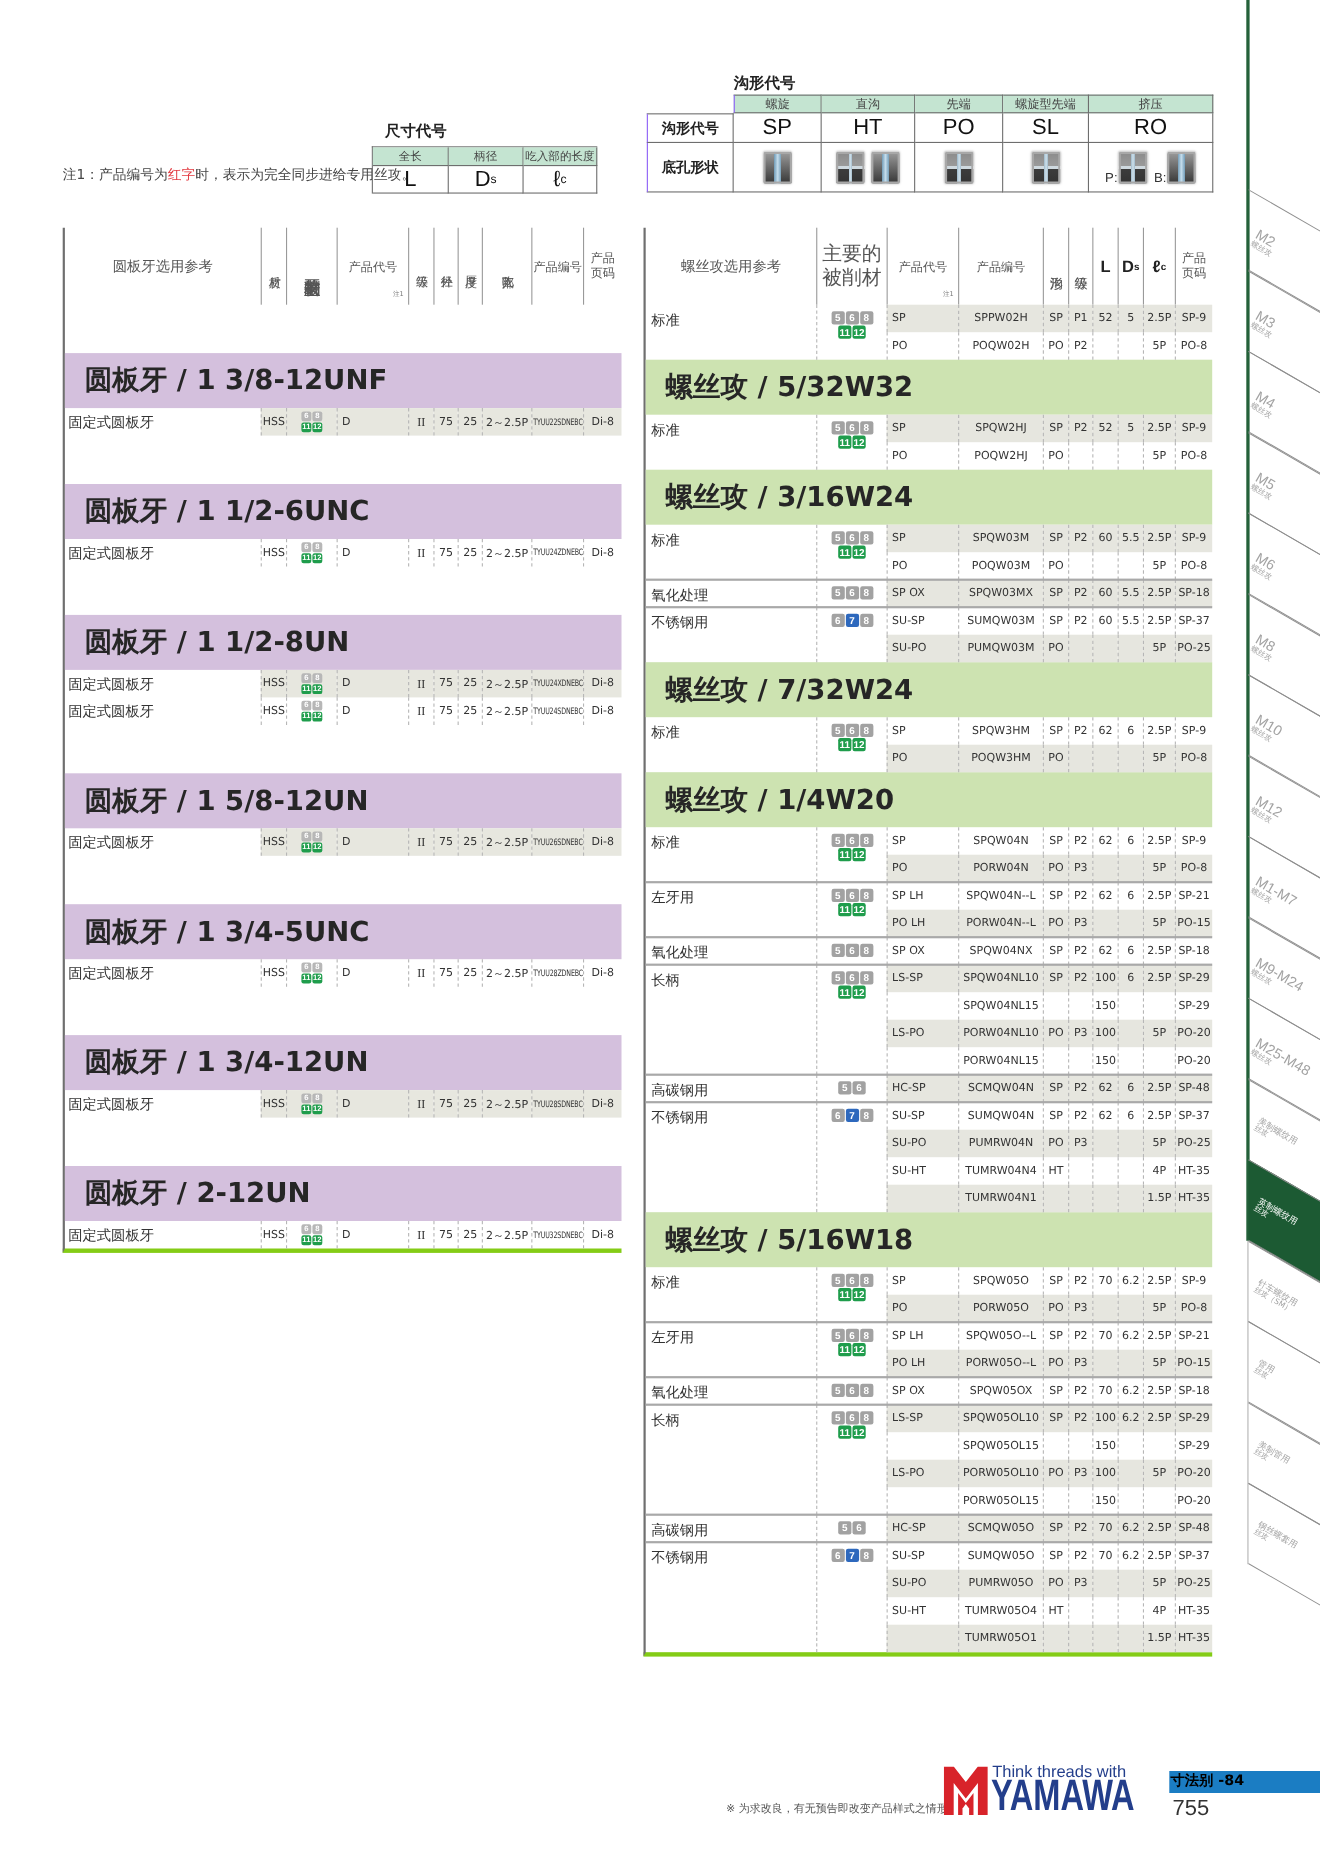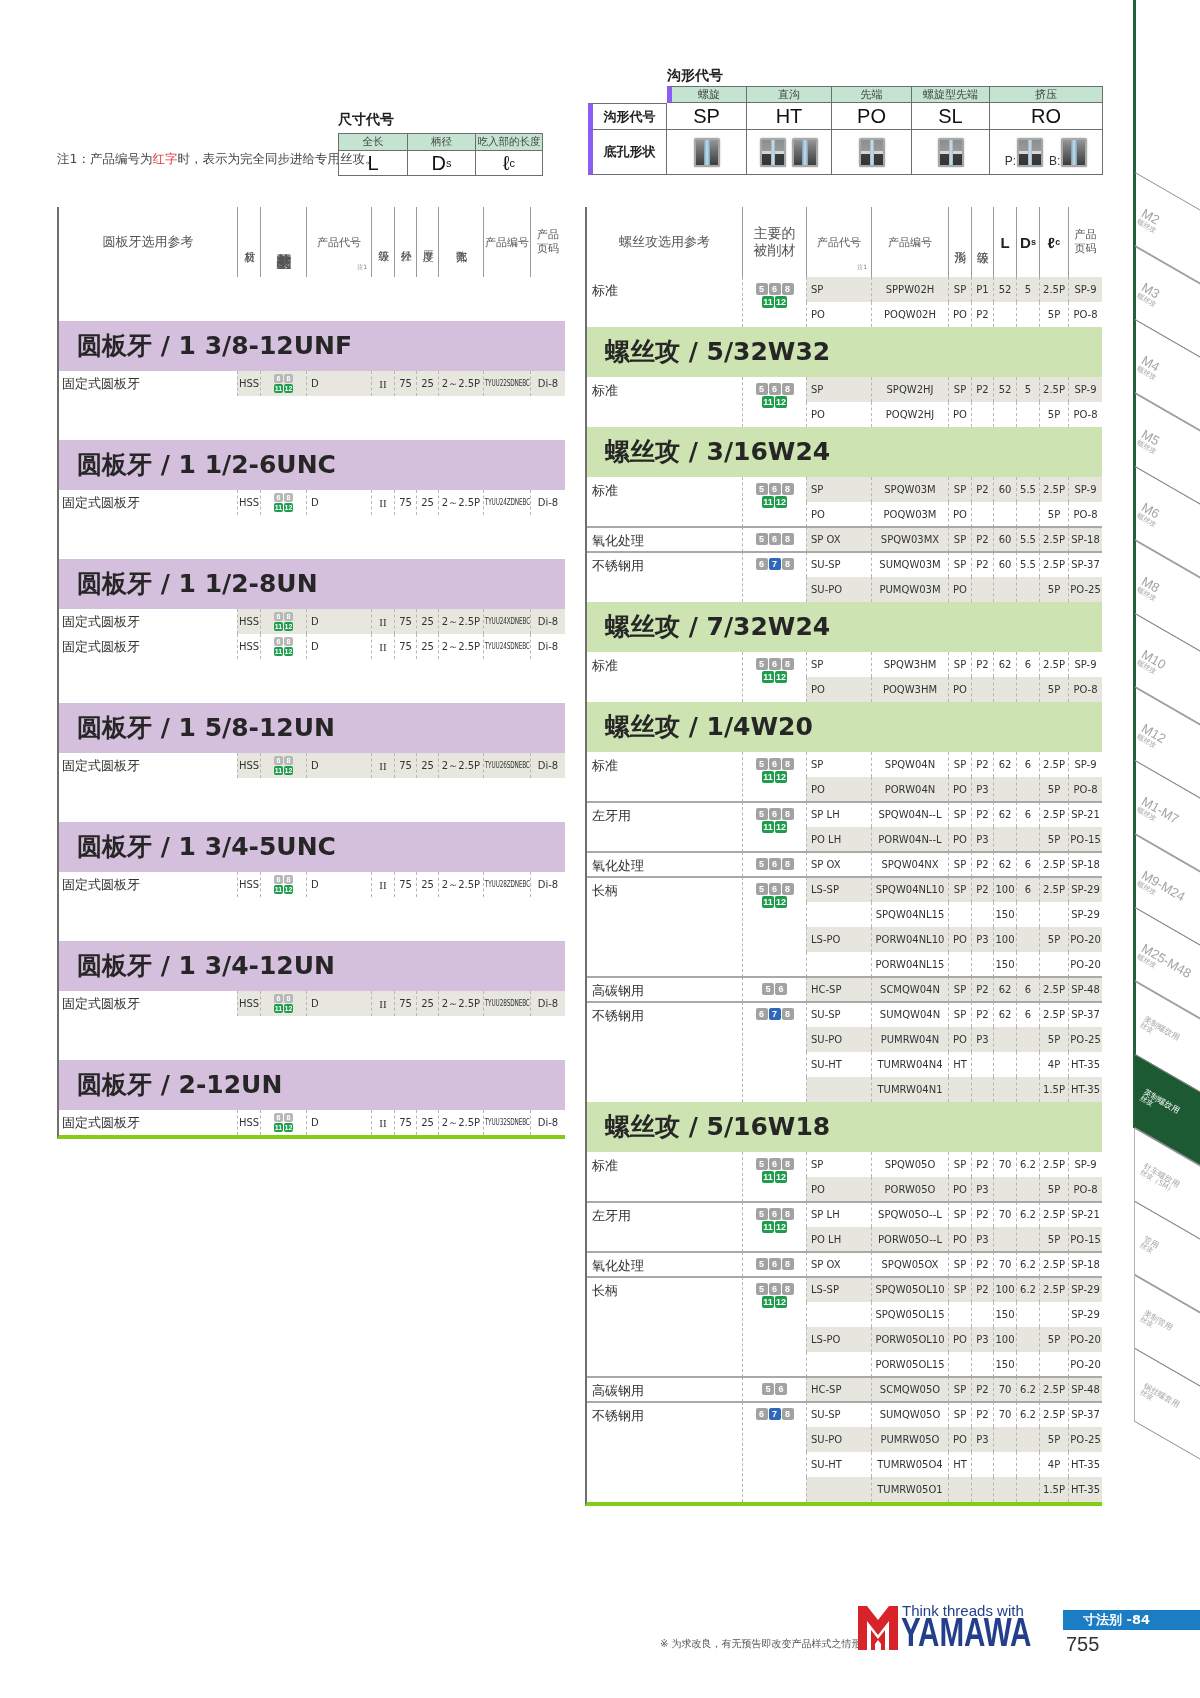--- a/index.html
+++ b/index.html
@@ -4,31 +4,31 @@
 <style>
 *{box-sizing:border-box;}
 html,body{margin:0;padding:0;background:#fff;}
 body{width:1200px;height:1698px;position:relative;overflow:hidden;font-family:"DejaVu Sans","Liberation Sans",sans-serif;color:#333;}
 .abs{position:absolute;}
 
 
 .note1{left:57px;top:151px;font-size:12.5px;color:#444;white-space:nowrap;}
 .note1 .red{color:#e2383f;}
 .lg-title{font-size:14px;font-weight:bold;color:#222;white-space:nowrap;}
-.dim-title{left:338px;top:111px;}
+.dim-title{left:350px;top:111px;}
 .grv-title{left:667px;top:67px;}
 .dim-table{left:338px;top:133px;display:grid;grid-template-columns:69px 68px 67px;grid-template-rows:17px 25px;border-top:1px solid #6e6e6e;border-left:1px solid #6e6e6e;}
 .dim-table > div{border-right:1px solid #6e6e6e;border-bottom:1px solid #6e6e6e;display:flex;align-items:center;justify-content:center;white-space:nowrap;}
 .lg-h{background:#c4e4d1;font-size:10.5px;color:#444;}
 .lg-v{font-size:20px;color:#111;font-family:"Liberation Sans",sans-serif;}
 .lg-v sub{font-size:11px;vertical-align:-2px;}
 .grv-table{left:588px;top:86px;display:grid;grid-template-columns:79px 80px 85px 80px 78px 113px;grid-template-rows:17px 27px 45px;}
 .gc{border-right:1px solid #6e6e6e;border-bottom:1px solid #6e6e6e;display:flex;align-items:center;justify-content:center;white-space:nowrap;}
 .gc.top{border-top:1px solid #6e6e6e;}
-.gc.lft{border-left:5px solid #8b5cf6;}
+.gc.lft{border-left:1px solid #8b5cf6;}
 .gc.blank{border:none;}
 .gc.hd{background:#c4e4d1;font-size:11px;color:#444;}
 .gc.lbl{font-size:13px;font-weight:bold;color:#222;}
 .gc.code{font-size:20px;color:#111;font-family:"Liberation Sans",sans-serif;}
 .gc.holes{gap:6px;}
 .hole-item{display:inline-flex;align-items:flex-end;gap:1px;}
 .hole-prefix{font-size:12px;color:#333;font-family:"Liberation Sans",sans-serif;line-height:12px;}
 .hole-prefix:empty{display:none;}
 .hole{display:inline-block;width:26px;height:29px;border-radius:2px;box-shadow:inset 0 0 0 2px #a8a8a8,0 0 2px #bbb;}
 .hole[data-name="through-hole-icon"]{background:
@@ -42,21 +42,21 @@
 .tbl{position:absolute;top:207px;border-left:2px solid #6f6f6f;border-bottom:4px solid #84cc16;}
 .die-tbl{left:57px;width:508px;}
 .tap-tbl{left:585px;width:517px;}
 .thead{display:flex;height:70px;}
 .th{position:relative;border-left:1px solid #9a9a9a;display:flex;align-items:center;justify-content:center;color:#555;font-size:11px;text-align:center;white-space:nowrap;}
 .th.first{border-left:none;font-size:13px;}
 .vt{writing-mode:vertical-rl;font-size:11px;line-height:1.05;}
 .vt2{font-size:15px;height:50px;line-height:1.25;}
 .vt12{font-size:12px;}
 .pl{white-space:pre-line;line-height:1.25;}
-.big{font-size:14px;}
+.big{font-size:18px;}
 .sym{font-size:15px;font-weight:bold;color:#222;font-family:"Liberation Sans",sans-serif;}
 .sym sub{font-size:9px;vertical-align:-1px;}
 .note-mark{position:absolute;right:4px;bottom:5px;font-size:6px;color:#777;}
 .band{height:50px;line-height:50px;padding-left:18px;font-size:25px;font-weight:bold;color:#262626;white-space:nowrap;}
 .band.purple{background:#d4c0dd;margin-top:44px;}
 .band.green{background:#cde3b1;}
 .td{height:100%;border-left:1px dashed #b6b6b6;display:flex;align-items:center;justify-content:center;white-space:nowrap;overflow:hidden;}
 .td.first{border-left:none;}
 .td.left{justify-content:flex-start;padding-left:4px;}
 .d1{width:178px;}.d2{width:23px;}.d3{width:46px;}.d4{width:65px;}.d5{width:23px;}.d6{width:22px;text-align:center;}.d7{width:22px;}.d8{width:45px;}.d9{width:47px;}.d10{width:35px;}
@@ -92,21 +92,21 @@
 .tab-main{display:block;font-size:13px;font-family:"Liberation Sans",sans-serif;}
 .tab-main.cjk{font-size:8px;}
 .tab-sub{display:block;font-size:7px;}
 .tab[data-active="true"] .tab-label{color:#fff;}
 
 
 .foot-note{left:660px;top:1637px;font-size:10px;color:#555;white-space:nowrap;}
 .logo-mark{left:858px;top:1606px;width:40px;height:44px;}
 .tagline{left:902px;top:1602px;font-size:15px;color:#233e8b;font-family:"Liberation Sans",sans-serif;white-space:nowrap;}
 .brand{left:901px;top:1612px;font-size:40px;font-weight:bold;color:#233e8b;font-family:"Liberation Sans",sans-serif;transform:scaleX(.74);transform-origin:0 0;white-space:nowrap;line-height:40px;}
-.sec-badge{left:1063px;top:1610px;width:137px;height:20px;background:#1b7dc3;color:#ffffff;font-size:13px;font-weight:bold;line-height:20px;padding-left:20px;white-space:now rap;}
+.sec-badge{left:1063px;top:1610px;width:137px;height:20px;background:#1b7dc3;color:#000000;font-size:13px;font-weight:bold;line-height:20px;padding-left:1px;white-space:now rap;}
 .page-no{left:1066px;top:1633px;font-size:20px;color:#333;font-family:"Liberation Sans",sans-serif;}
 </style>
 </head>
 <body>
 
 <div class="abs note1" data-name="note-synchronous-feed"><span data-name="note-text">注1：产品编号为</span><span class="red" data-name="note-red-highlight">红字</span><span data-name="note-text-suffix">时，表示为完全同步进给专用丝攻。</span></div>
 
 <div class="abs lg-title dim-title" data-name="dimension-code-title">尺寸代号</div>
 <div class="abs dim-table" data-name="dimension-code-table">
   <div class="lg-h" data-name="dimension-label-overall-length">全长</div>

